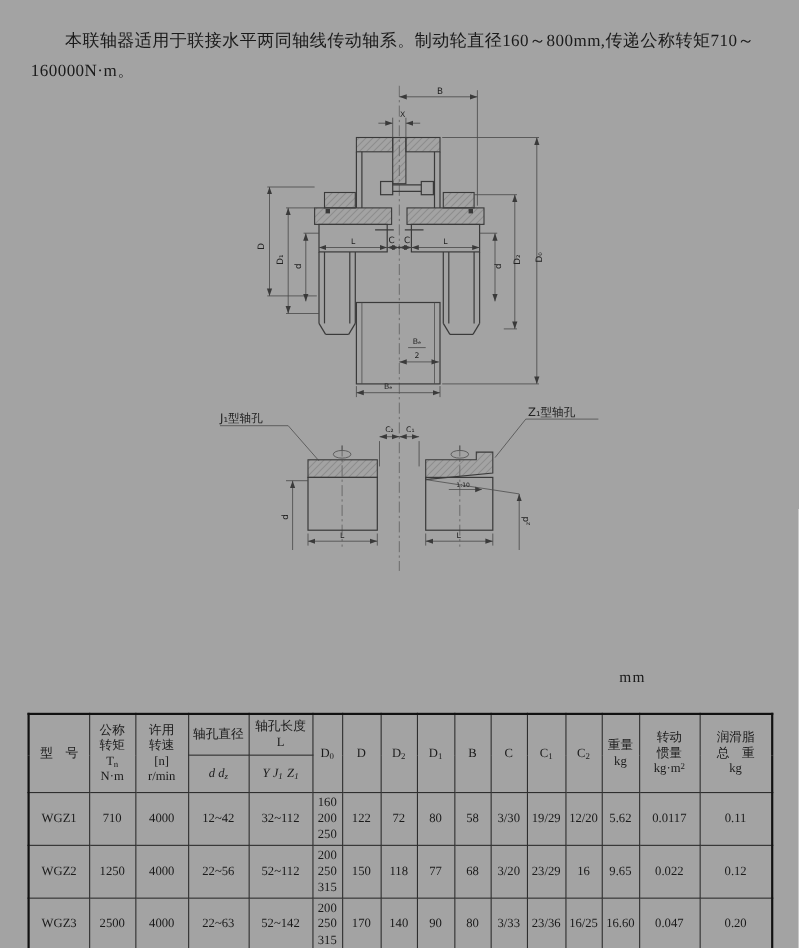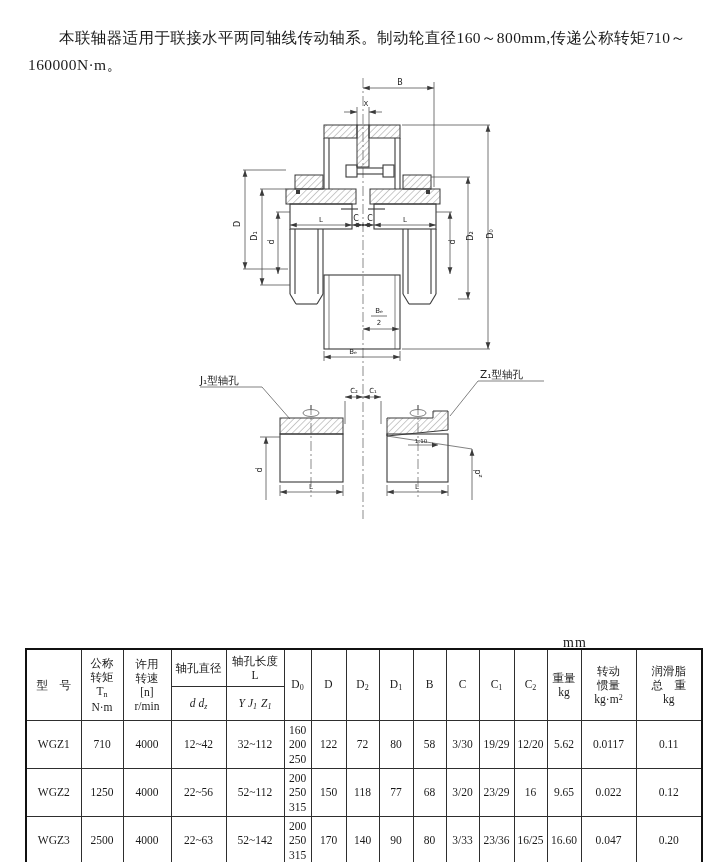--- a/index.html
+++ b/index.html
@@ -1,22 +1,22 @@
 <!DOCTYPE html>
 <html><head>
 <meta charset="utf-8">
 <style>
   html,body{margin:0;padding:0;background:#e8e8e8;}
-  .page{position:relative;width:726px;height:862px;background:#ffffff;overflow:hidden;
+  .page{position:relative;width:726px;height:862px;background:#a3a3a3;overflow:hidden;
         font-family:"Liberation Serif",serif;color:#1a1a1a;}
   .intro{position:absolute;top:8px;left:28px;width:674px;font-size:15.5px;line-height:1.8;
          text-indent:2em;letter-spacing:.4px;}
   .drawing{position:absolute;left:150px;top:72px;}
   .caption-row{position:absolute;top:606px;left:25px;width:676px;text-align:center;font-size:15px;letter-spacing:1px;}
-  .unit-label{position:absolute;top:635px;left:563px;font-size:14px;letter-spacing:1px;}
+  .unit-label{position:absolute;top:609px;left:563px;font-size:14px;letter-spacing:1px;}
   table.params{position:absolute;top:648px;left:25px;width:676px;border-collapse:collapse;
                table-layout:fixed;border:2px solid #111;}
   table.params th,table.params td{border:1px solid #2e2e2e;font-weight:normal;text-align:center;
                vertical-align:middle;font-size:11.5px;padding:0;line-height:1.25;}
   table.params thead tr.h1 th{height:36px;}
   table.params thead tr.h2 th{height:33px;font-style:italic;}
   table.params tbody td{height:47px;}
   table.params th div{line-height:1.22;}
   sub{font-size:8px;vertical-align:-2px;}
   sup{font-size:8px;vertical-align:3px;}

